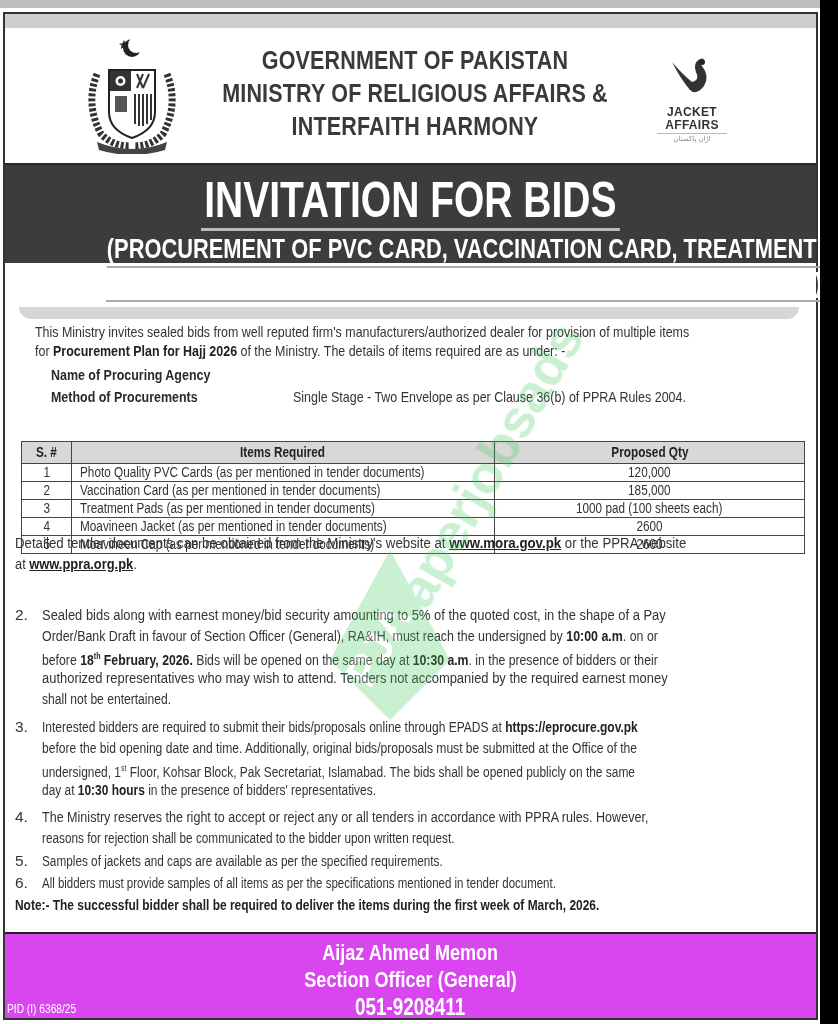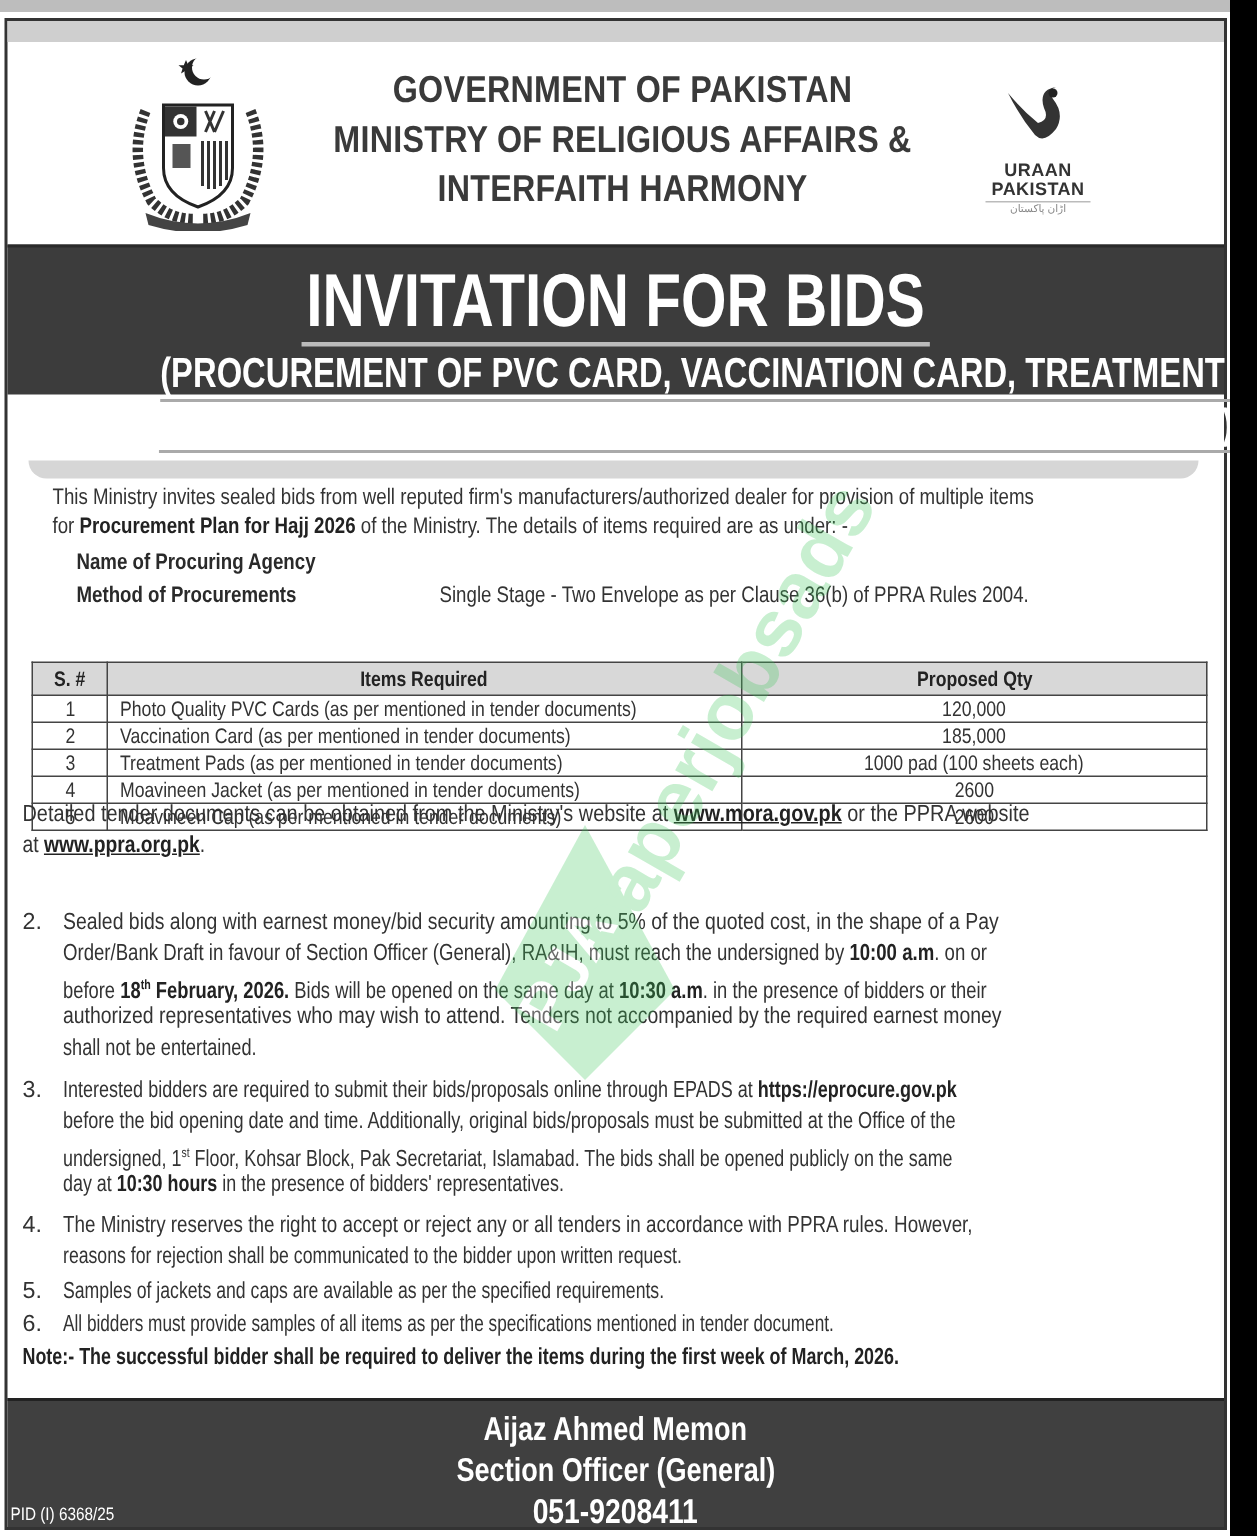--- a/index.html
+++ b/index.html
@@ -88,21 +88,21 @@
   .para .row { height: 21px; line-height: 21px; white-space: nowrap; position: relative; }
   .para .num { position: absolute; left: 0; }
   .para .txt { position: absolute; left: 27px; }
   .para .full { position: absolute; left: 0; }
 
   .note { position: absolute; left: 10px; top: 902px; font-size: 15.5px; font-weight: bold; color: #222; height: 22px; line-height: 22px; }
 
   
   .footer {
     position: absolute; left: 0; top: 918px; width: 811px; height: 86px;
-    background: #404040; border-top: 2px solid #222;
+    background: #d946ef; border-top: 2px solid #222;
   }
   .footer .sig { position: absolute; left: 0; width: 811px; text-align: center; color: #fff; font-weight: bold; font-size: 22px; line-height: 26px; }
   .footer .sig span { display: inline-block; transform: scaleX(0.82); }
   .footer .s1 { top: 6px; }
   .footer .s2 { top: 33px; }
   .footer .s3 { top: 60px; font-size: 23px; }
   .footer .pid { position: absolute; left: 2px; top: 68px; color: #fff; font-size: 12px; line-height: 14px; }
   .footer .pid span { display: inline-block; transform: scaleX(0.85); transform-origin: left; }
 
   .right-black { position: absolute; left: 820px; top: 0; width: 18px; height: 1024px; background: #000; }
@@ -146,22 +146,22 @@
         <div>GOVERNMENT OF PAKISTAN</div>
         <div>MINISTRY OF RELIGIOUS AFFAIRS &amp;</div>
         <div>INTERFAITH HARMONY</div>
       </div>
 
       <div class="uraan">
         <svg class="bird" viewBox="0 0 60 46">
           <path d="M10 6 Q18 22 28 34 Q34 40 42 30 Q48 20 40 10 Q36 4 42 2 Q30 4 34 16 Q38 24 30 26 Q20 18 10 6 Z" fill="#333"></path>
           <circle cx="40" cy="6" r="3" fill="#222"></circle>
         </svg>
-        <div class="u1">URAAN</div>
-        <div class="u1">PAKISTAN</div>
+        <div class="u1">JACKET</div>
+        <div class="u1">AFFAIRS</div>
         <div class="u2">اڑان پاکستان</div>
       </div>
     </div>
 
     <div class="band">
       <div class="inv">
         <span>INVITATION FOR BIDS</span>
       </div>
       <div class="sub sub1">
         <span>(PROCUREMENT OF PVC CARD, VACCINATION CARD, TREATMENT /</span>

